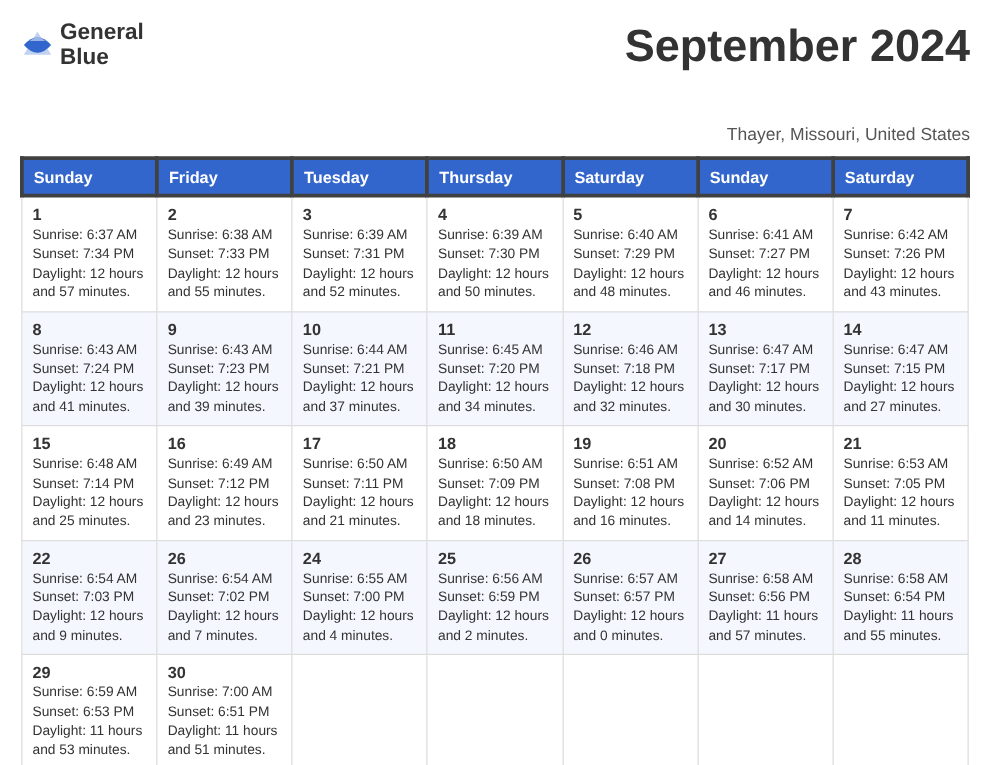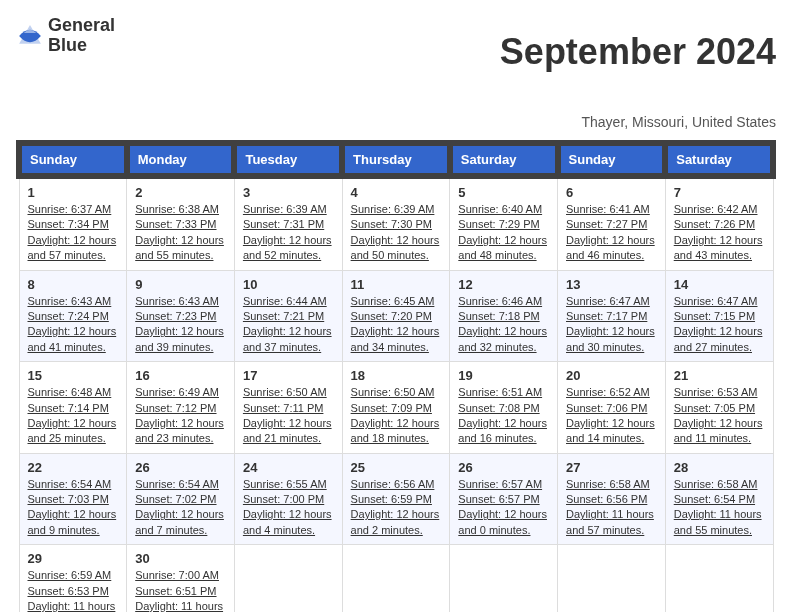--- a/index.html
+++ b/index.html
@@ -34,40 +34,39 @@
       width: 28px;
       height: 28px;
     }
     .title-area {
       text-align: right;
     }
     .month-year {
       font-size: 36px;
       font-weight: bold;
       color: #333;
-      margin-top: 15px;
     }
     .location {
       font-size: 14px;
       color: #555;
       margin-top: 41px;
     }
     .calendar-table {
       width: 100%;
       border-collapse: collapse;
       border: 1px solid #ccc;
     }
     .calendar-table th {
       background-color: #3366cc;
       color: white;
       font-size: 13px;
       font-weight: bold;
       padding: 6px 8px;
       text-align: left;
-      border: 6px solid #404040;
+      border: 3px solid #404040;
     }
     .calendar-table td {
       vertical-align: top;
       padding: 6px 8px;
       font-size: 11px;
       color: #333;
       border: 1px solid #ddd;
       width: 14.28%;
       min-height: 80px;
       background: #fff;
@@ -77,21 +76,20 @@
     }
     .day-number {
       font-size: 13px;
       font-weight: bold;
       display: block;
       margin-bottom: 2px;
     }
     .cell-text {
       line-height: 1.4;
       font-size: 11px;
-      text-decoration: underline;
     }
     .empty-cell {
       background: #f9f9f9;
     }
     .last-row td {
       min-height: 60px;
       margin-top: 20px;
     }
   </style>
 </head>
@@ -113,21 +111,21 @@
   <div class="title-area">
     <div class="month-year">September 2024</div>
     <div class="location">Thayer, Missouri, United States</div>
   </div>
 </div>
 
 <table class="calendar-table">
   <thead>
     <tr id="header-row">
     <th>Sunday</th>
-        <th>Monday</th>
+        <th>Friday</th>
         <th>Tuesday</th>
         <th>Thursday</th>
         <th>Saturday</th>
         <th>Sunday</th>
         <th>Saturday</th>
       </tr>
   </thead>
   <tbody id="calendar-body">
   <tr>
         <td>

